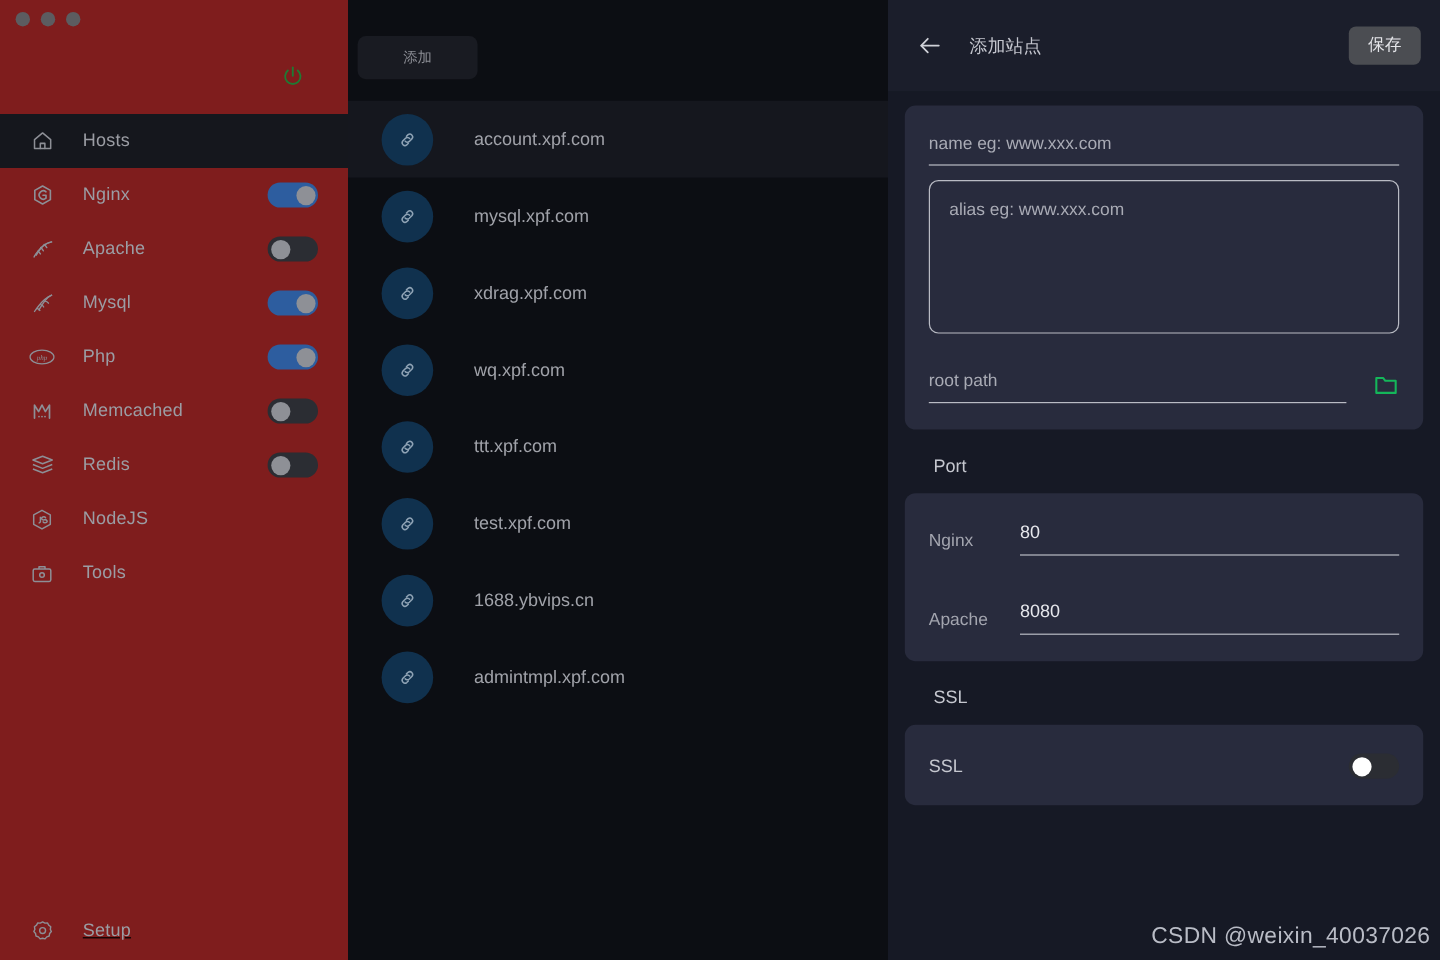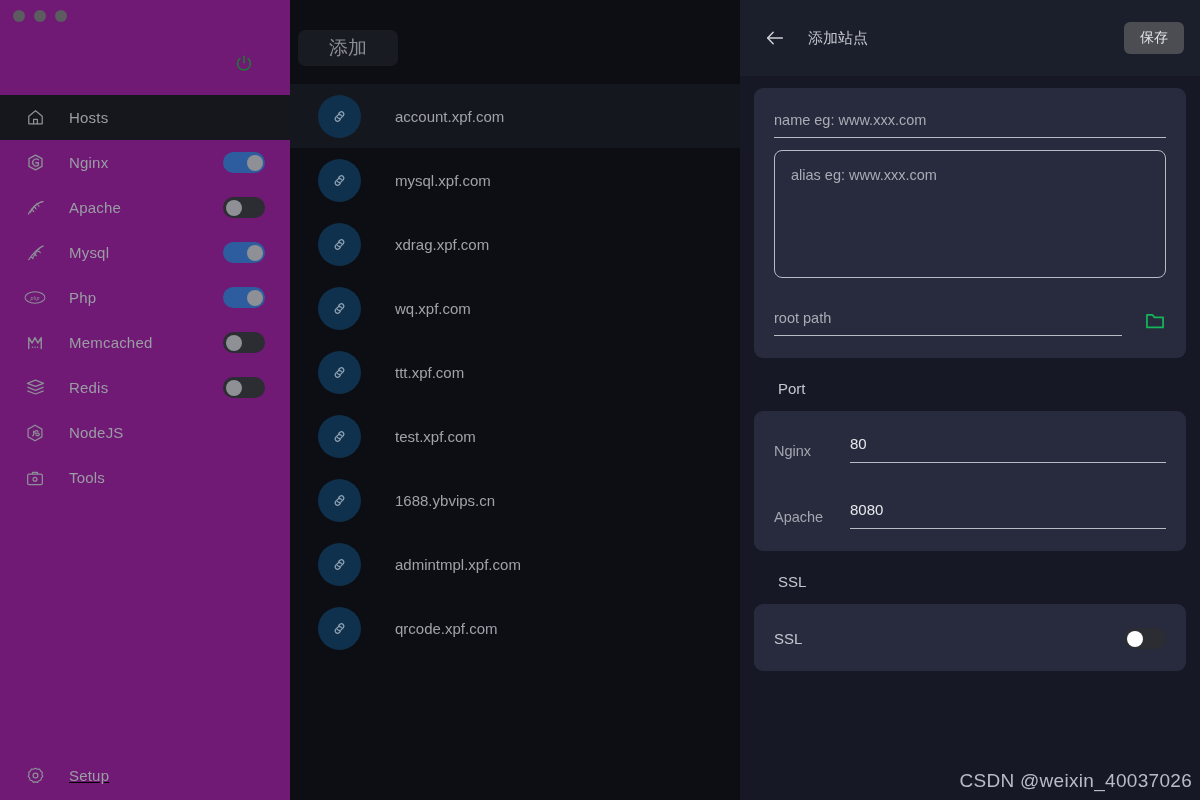--- a/index.html
+++ b/index.html
@@ -7,21 +7,21 @@
     width: 1200px; height: 800px;
     background: #0d0e13;
     font-family: "Liberation Sans", "DejaVu Sans", sans-serif;
     overflow: hidden;
   }
   .app { position: relative; width: 1200px; height: 800px; display: flex; }
 
   
   .sidebar {
     width: 290px; height: 800px;
-    background: #701a75;
+    background: #7f1d1d;
     display: flex; flex-direction: column;
     flex: 0 0 290px;
     position: relative;
   }
   .titlebar { height: 32px; display: flex; align-items: center; padding-left: 13px; gap: 9px; }
   .dot { width: 12px; height: 12px; border-radius: 50%; background: #5c5c60; }
   .power-row { height: 63px; display: flex; align-items: center; justify-content: flex-end; padding-right: 35px; }
   .power-icon { width: 22px; height: 22px; display: block; }
   .nav { display: flex; flex-direction: column; }
   .nav-item {
@@ -52,21 +52,21 @@
   .setup-item { height: 50px; display: flex; align-items: center; padding: 0 24px; text-decoration: underline; }
 
   
   .hostlist {
     width: 450px; flex: 0 0 450px; height: 800px;
     background: #0c0e13; position: relative;
   }
   .add-wrap { padding: 30px 0 0 8px; }
   .add-btn {
     width: 100px; height: 36px; border-radius: 7px;
-    background: #191b22; color: #8b8d94; font-size: 19px;
+    background: #191b22; color: #8b8d94; font-size: 12px;
     display: flex; align-items: center; justify-content: center;
     border: none; cursor: pointer; margin-left: 0;
   }
   .hosts { margin-top: 18px; display: flex; flex-direction: column; }
   .host-row {
     height: 64px; display: flex; align-items: center;
     padding-left: 28px; gap: 12px;
   }
   .host-row.selected { background: #15171e; }
   .host-ico {
@@ -367,29 +367,20 @@
       <div class="host-row">
         <span class="host-ico">
           <svg width="19" height="19" viewBox="0 0 24 24" fill="none" stroke="currentColor" stroke-width="1.6" stroke-linecap="round">
             <path d="M9.6 13.4 A3 3 0 0 0 14 13.7 L16.9 10.8 A3 3 0 0 0 12.7 6.6 L11 8.3"></path>
             <path d="M14.4 10.6 A3 3 0 0 0 10 10.3 L7.1 13.2 A3 3 0 0 0 11.3 17.4 L13 15.7"></path>
           </svg>
         </span>
         <span class="host-name">admintmpl.xpf.com</span>
       </div>
 
-      <div class="host-row">
-        <span class="host-ico">
-          <svg width="19" height="19" viewBox="0 0 24 24" fill="none" stroke="currentColor" stroke-width="1.6" stroke-linecap="round">
-            <path d="M9.6 13.4 A3 3 0 0 0 14 13.7 L16.9 10.8 A3 3 0 0 0 12.7 6.6 L11 8.3"></path>
-            <path d="M14.4 10.6 A3 3 0 0 0 10 10.3 L7.1 13.2 A3 3 0 0 0 11.3 17.4 L13 15.7"></path>
-          </svg>
-        </span>
-        <span class="host-name">qrcode.xpf.com</span>
-      </div>
 
     </div>
   </section>
 
   <section class="detail">
 
     <div class="detail-header">
       <svg class="back-icon" viewBox="0 0 24 24" fill="none" stroke="currentColor" stroke-width="1.6" stroke-linecap="round" stroke-linejoin="round">
         <path d="M20 12 L4.2 12"></path>
         <path d="M10 5.8 L4 12 L10 18.2"></path>

